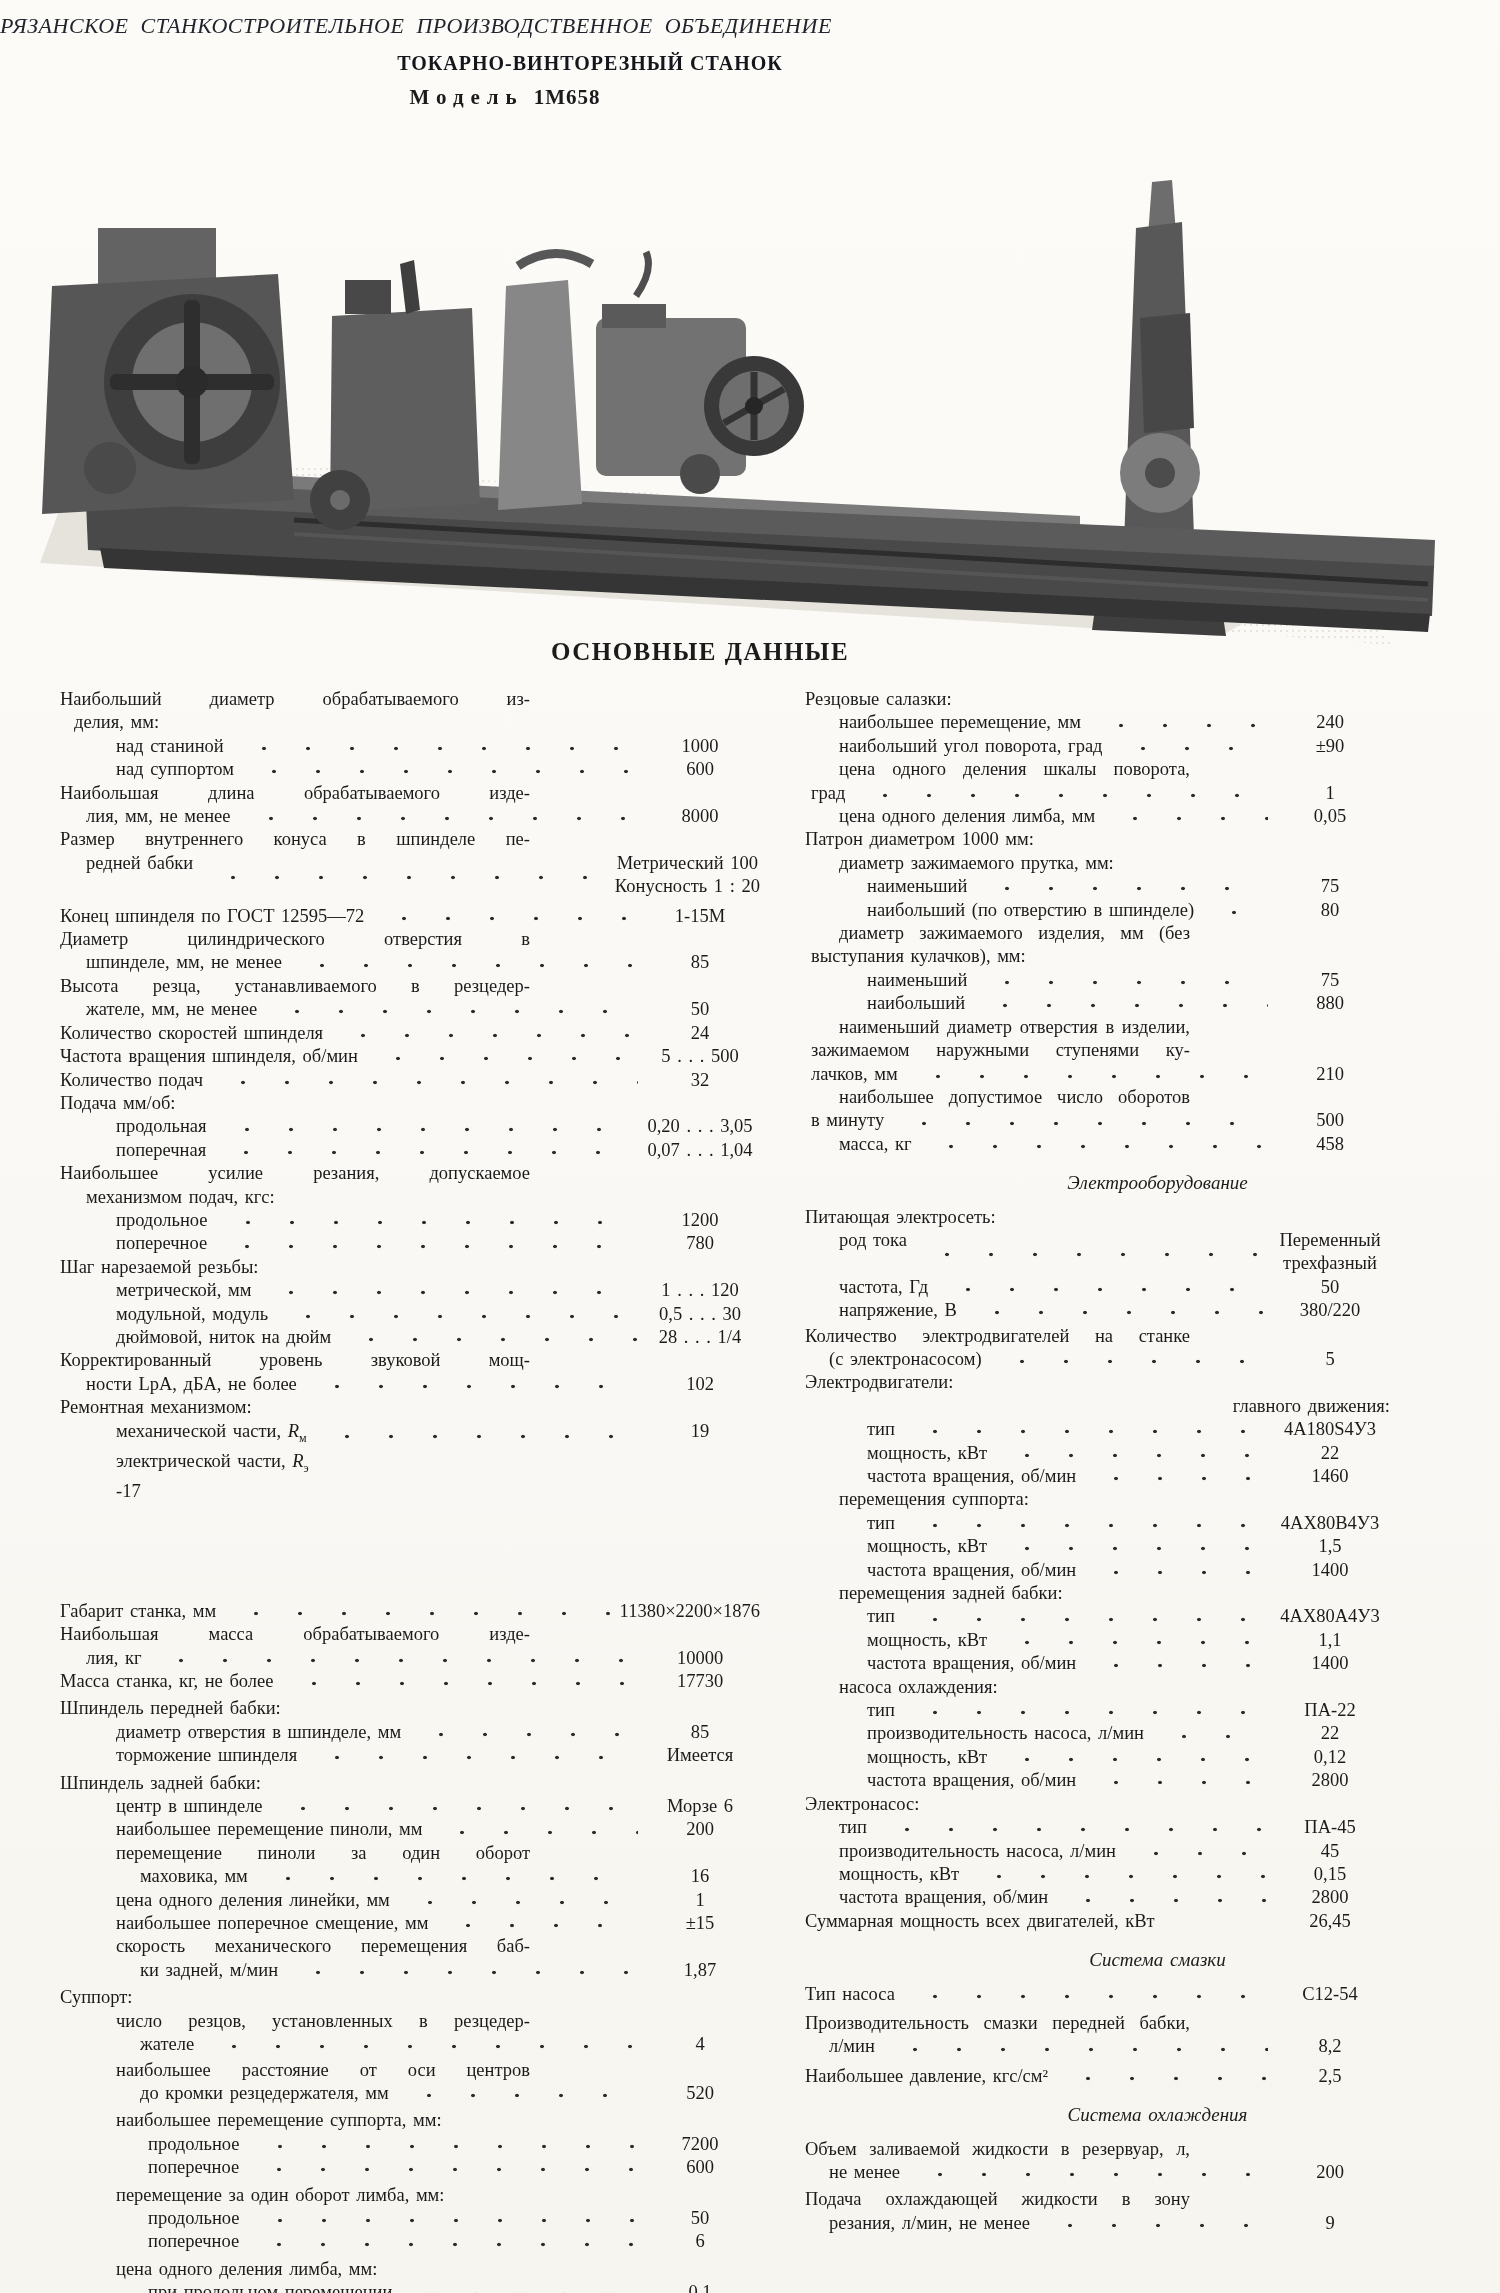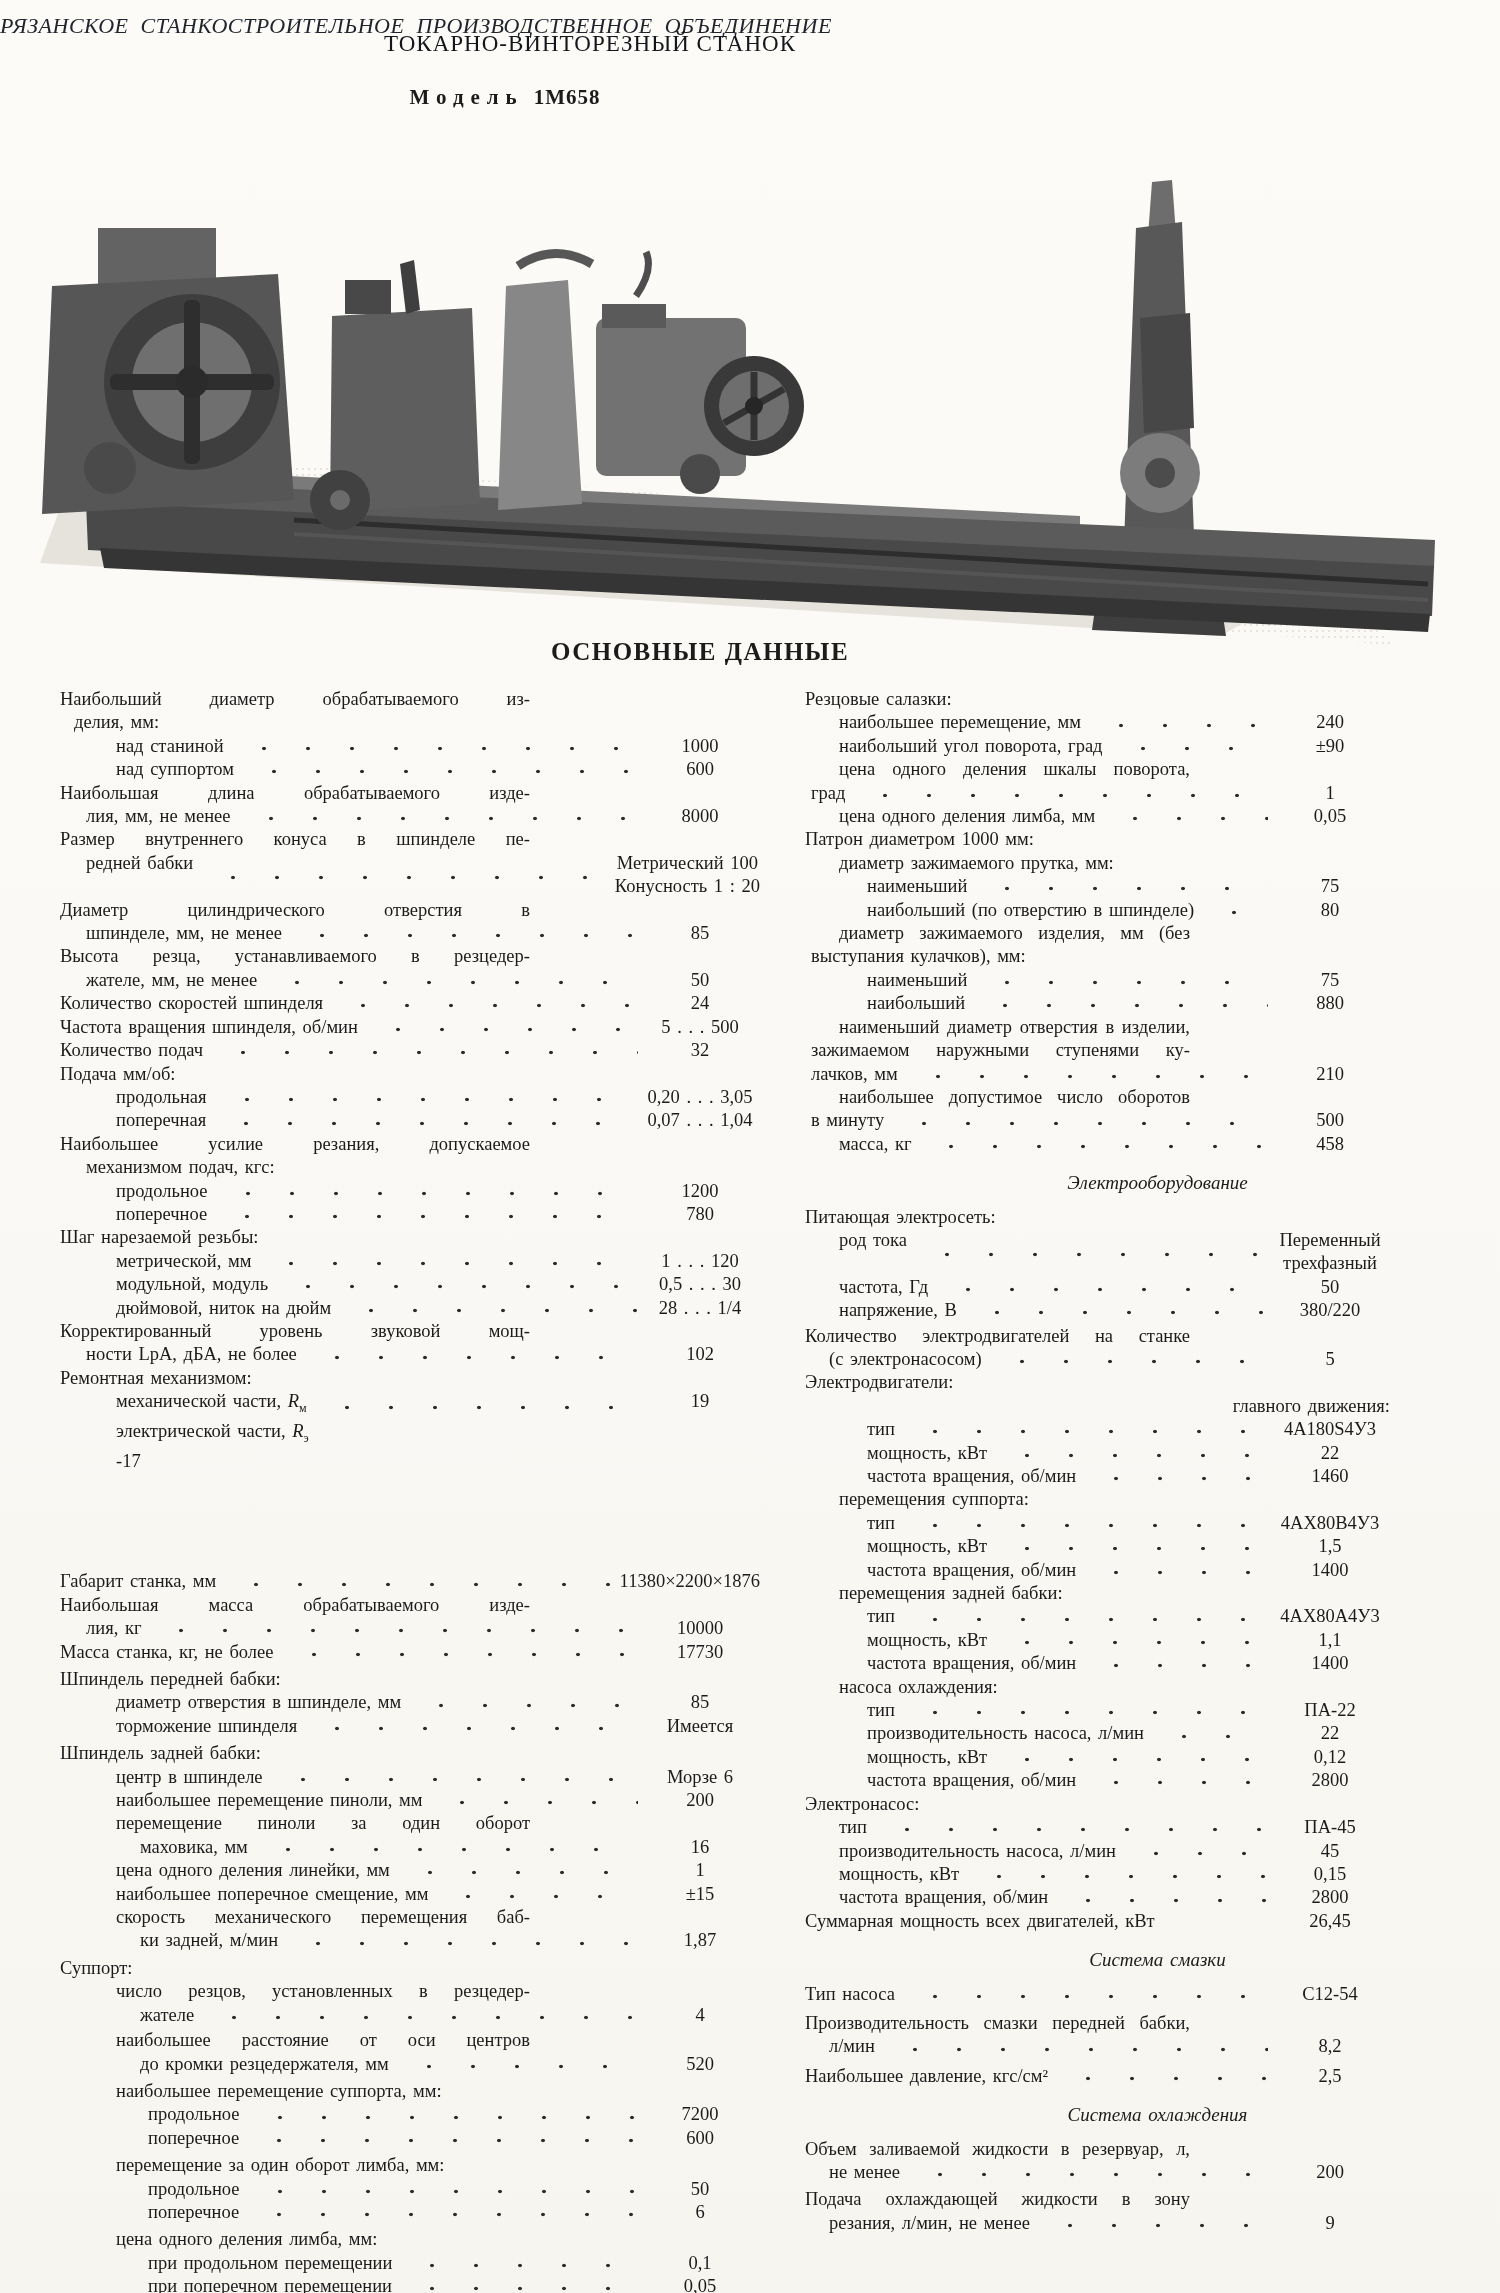--- a/index.html
+++ b/index.html
@@ -7,22 +7,22 @@
     position:relative;width:1500px;height:2293px;margin:0 auto;
     background:linear-gradient(180deg,#fcfbf8 0%,#faf8f4 60%,#f7f5ef 100%);
     font-family:"Liberation Serif","DejaVu Serif",serif;
     color:#1b1b1b;font-size:18.5px;line-height:23.4px;overflow:hidden;
   }
   .org{
     position:absolute;left:0;top:14px;width:980px;text-align:left;
     font-style:italic;font-size:22px;letter-spacing:0.5px;word-spacing:6px;color:#20242c;
   }
   .title{
-    position:absolute;left:0;top:32px;width:1180px;text-align:center;
-    font-weight:normal;font-size:23px;letter-spacing:1px;color:#14161c;
+    position:absolute;left:0;top:52px;width:1180px;text-align:center;
+    font-weight:bold;font-size:20px;letter-spacing:1px;color:#14161c;
   }
   .model{position:absolute;left:0;top:86px;width:1010px;text-align:center;font-weight:bold;font-size:21px;}
   .model-label{letter-spacing:7px;margin-right:10px;}
   .model-number{letter-spacing:1px;}
   .speckle{
     position:absolute;left:60px;top:430px;width:1360px;height:215px;
     background-image:radial-gradient(circle,#ccc8be 1px,rgba(0,0,0,0) 1.5px);
     background-size:6px 6px;opacity:.45;
     clip-path:polygon(0% 8%,90% 52%,98% 100%,3% 52%);
   }
@@ -160,20 +160,29 @@
         <div class="ln just" style="margin-left: 0px; width: 470px;">Размер внутреннего конуса в шпинделе пе-</div>
         <div class="last" style="margin-left: 26px;">
           <div class="txt">редней бабки</div>
           <div class="lead"></div>
           <div class="val">
             <div>Метрический 100</div>
             <div>Конусность 1 : 20</div>
           </div>
         </div>
       </div>
+      <div class="entry" style="margin-top: 6px;">
+        <div class="last" style="margin-left: 0px;">
+          <div class="txt">Конец шпинделя по ГОСТ 12595—72</div>
+          <div class="lead"></div>
+          <div class="val">
+            <div>1-15М</div>
+          </div>
+        </div>
+      </div>
       <div class="entry">
         <div class="ln just" style="margin-left: 0px; width: 470px;">Диаметр цилиндрического отверстия в</div>
         <div class="last" style="margin-left: 26px;">
           <div class="txt">шпинделе, мм, не менее</div>
           <div class="lead"></div>
           <div class="val">
             <div>85</div>
           </div>
         </div>
       </div>

